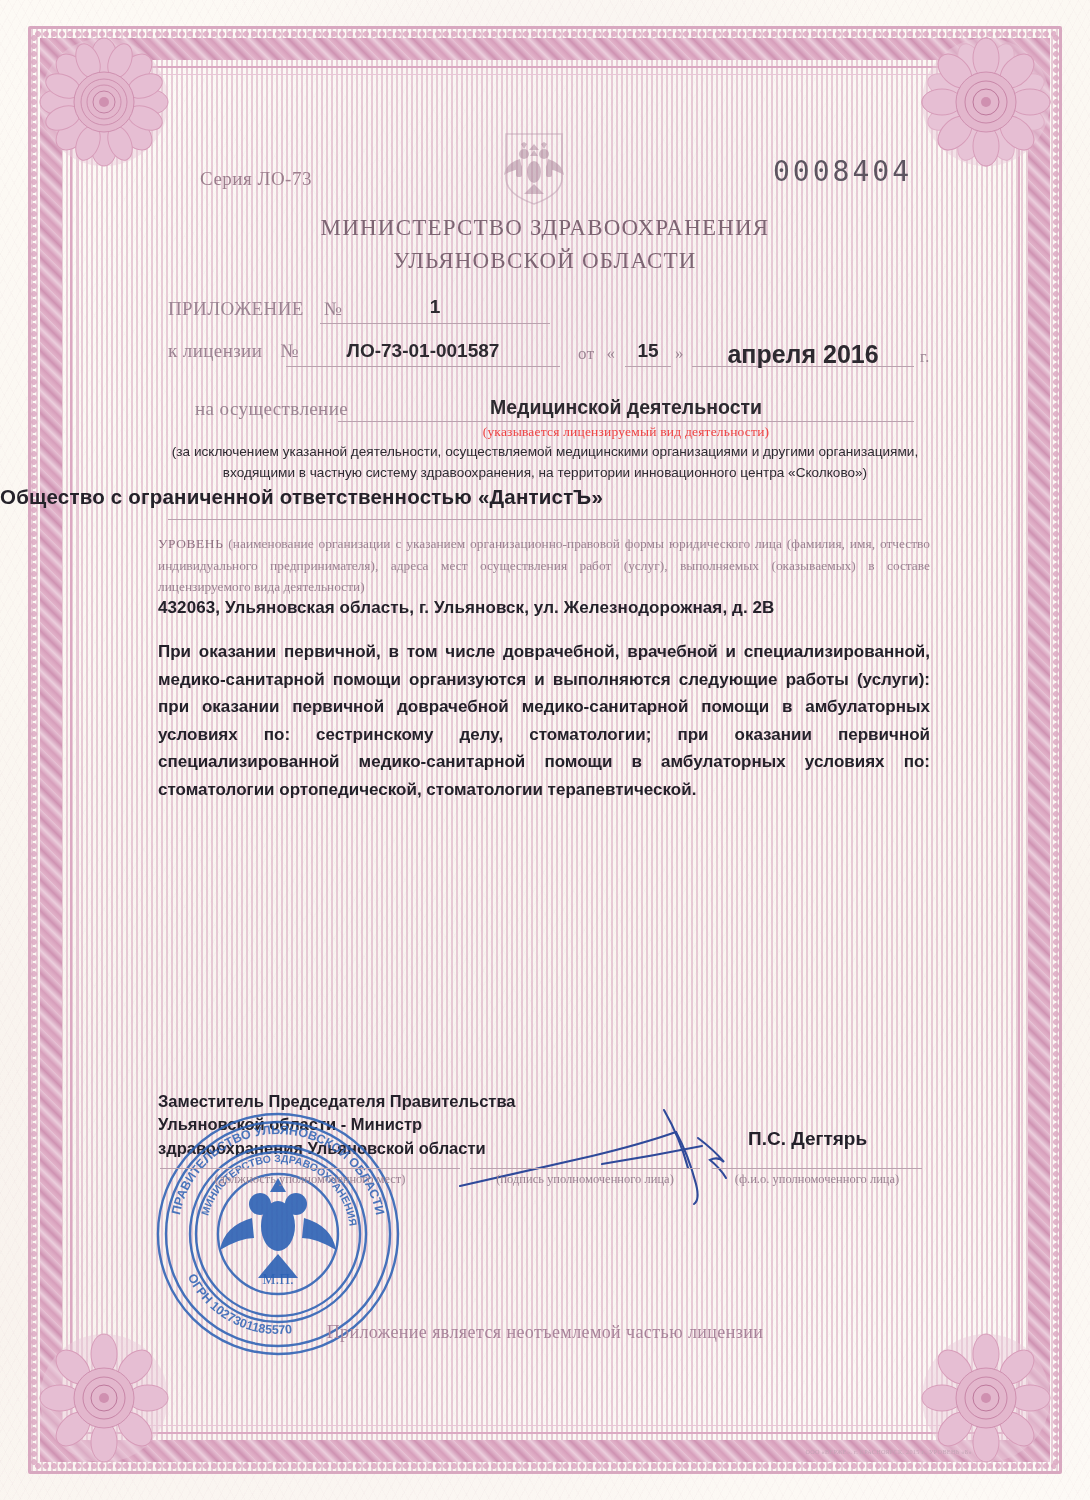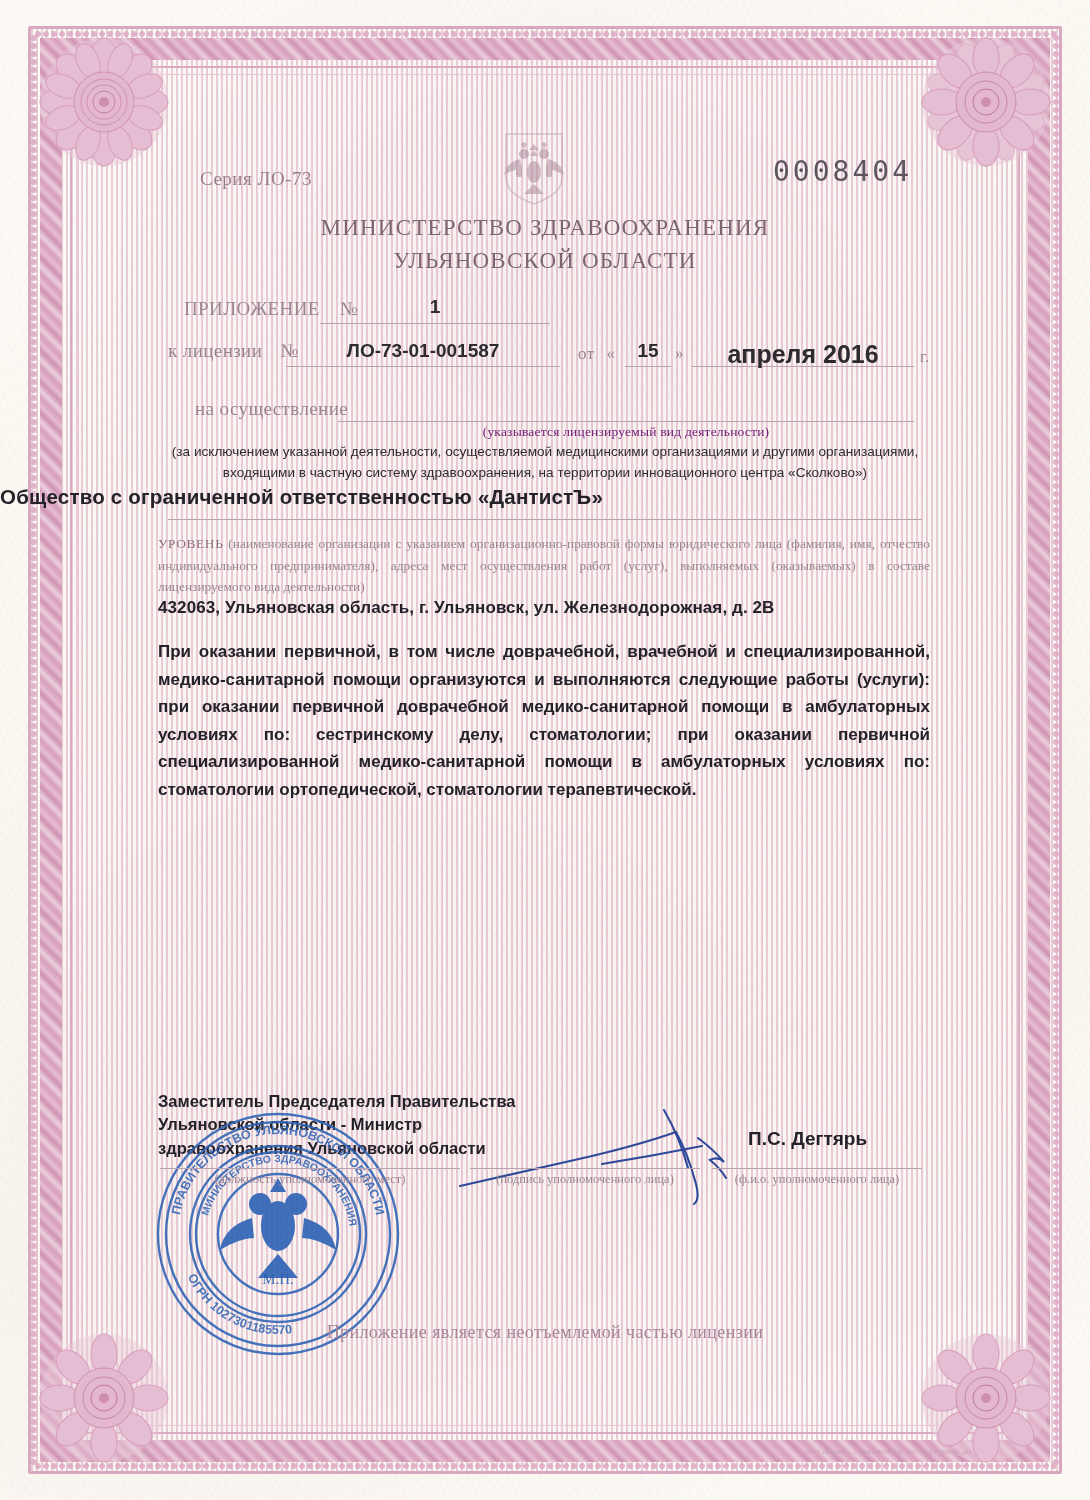--- a/index.html
+++ b/index.html
@@ -99,28 +99,28 @@
   .lbl{font-size:19px;letter-spacing:.4px;white-space:nowrap;}
   .rule{
     position:absolute;border-bottom:1px solid #b9a2ae;height:0;
   }
   .fill{
     position:absolute;text-align:center;
     font-family:"Liberation Sans",sans-serif;
     font-weight:bold;color:#2d2a30;
   }
 
-  .r-app{left:168px;top:298px;padding-left:16px;}
+  .r-app{left:168px;top:298px;}
   .r-lic{left:168px;top:340px;}
   .r-act{left:168px;top:398px;margin-left:27px;}
 
   .cap{
     position:absolute;text-align:center;
     font-family:"Liberation Serif",serif;
-    font-size:13.5px;color:#701a75;letter-spacing:.2px;
+    font-size:13.5px;color:#ef4444;letter-spacing:.2px;
   }
 
   .exclusion{
     position:absolute;left:150px;width:790px;top:441px;
     text-align:center;font-size:13.6px;color:#2f2c33;line-height:1.56;
   }
 
   .orgname{
     position:absolute;left:0;right:0;top:485px;text-align:left;
     font-size:20.5px;font-weight:bold;color:#25222a;letter-spacing:.2px;
@@ -343,20 +343,21 @@
   <div class="rule" style="left:692px;width:222px;top:366px"></div>
   <div class="fill" style="left:692px;width:222px;top:340px;font-size:25px">апреля  2016</div>
   <div class="row" style="left:920px;top:348px">
     <span class="lbl" style="font-size:16px">г.</span>
   </div>
 
   <div class="row r-act">
     <span class="lbl">на осуществление</span>
   </div>
   <div class="rule" style="left:338px;width:576px;top:421px"></div>
+  <div class="fill" style="left:338px;width:576px;top:396px;font-size:19.5px">Медицинской деятельности</div>
   <div class="cap" style="left:338px;width:576px;top:424px">(указывается лицензируемый вид деятельности)</div>
 
   <div class="exclusion">
     <div>(за исключением указанной деятельности, осуществляемой медицинскими организациями и другими организациями,</div>
     <div>входящими в частную систему здравоохранения, на территории инновационного центра «Сколково»)</div>
   </div>
 
   <div class="orgname">Общество с ограниченной ответственностью «ДантистЪ»</div>
   <div class="orgrule"></div>
 

